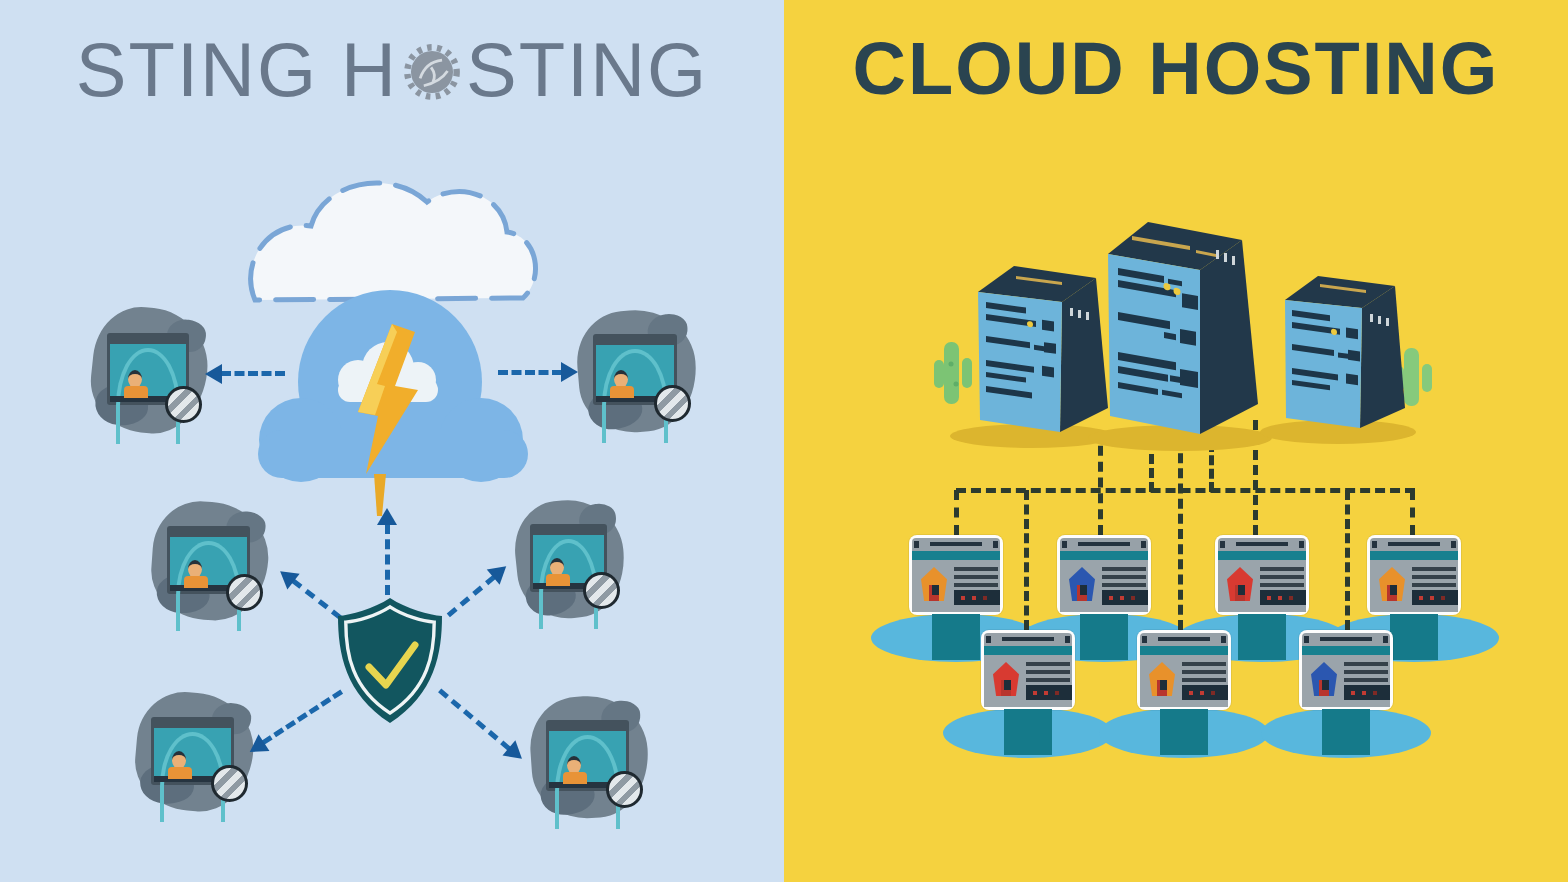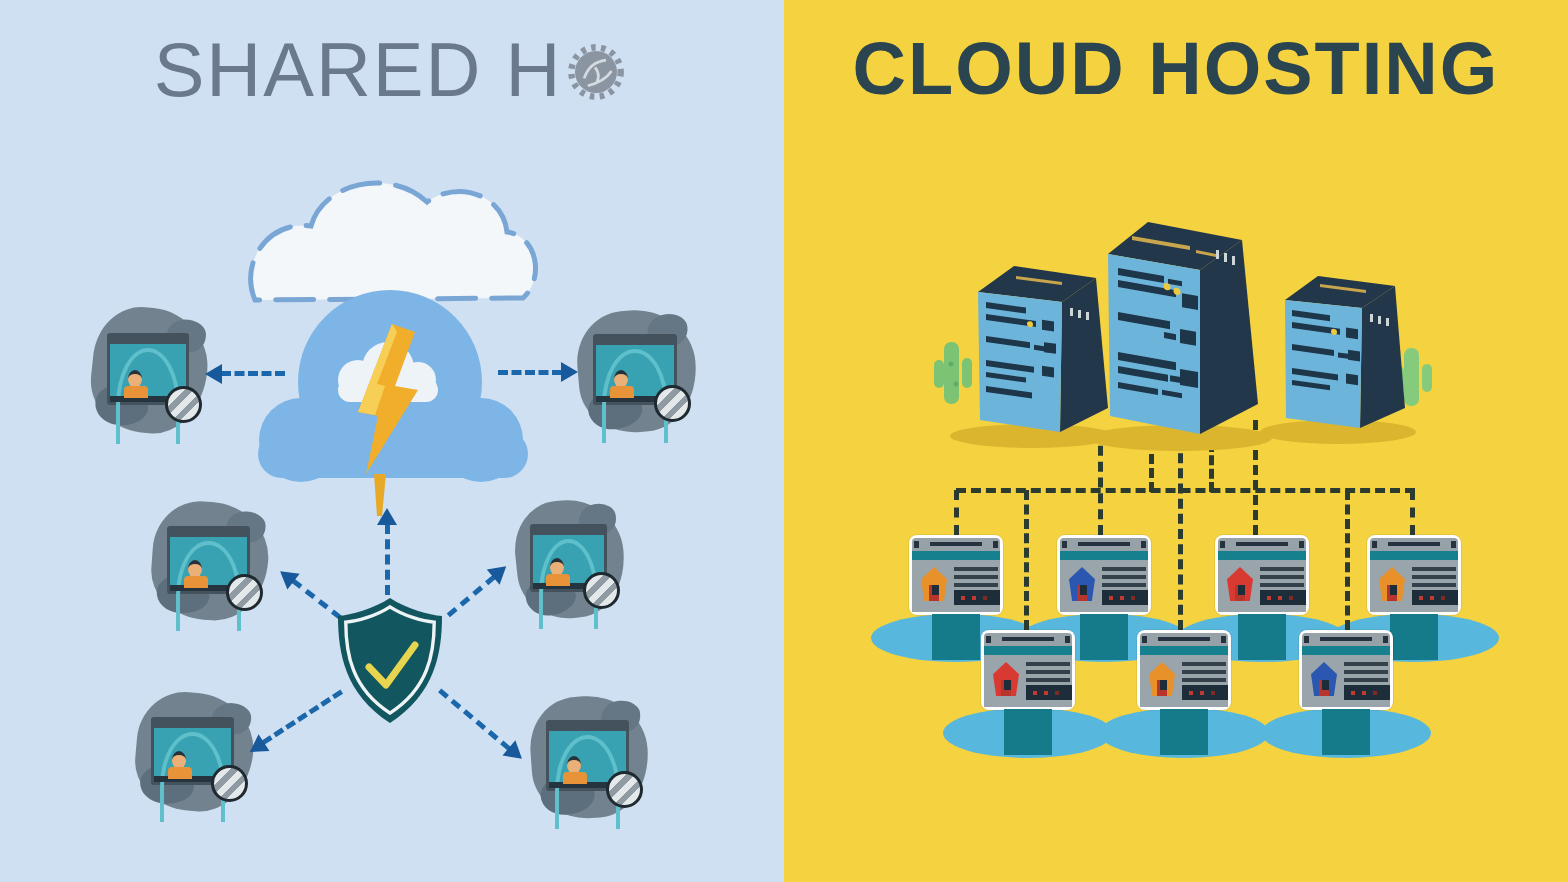--- a/index.html
+++ b/index.html
@@ -55,28 +55,29 @@
   .mbox{position:relative;margin-top:3px;width:46px;height:15px;background:#1d2e3a;}
   .mbox::after{content:"";position:absolute;left:7px;top:6px;width:4px;height:4px;background:#c23b33;box-shadow:11px 0 #c23b33,22px 0 #7e2a25;}
   .mstand{width:48px;height:46px;margin:-1px auto 0;background:#157a8a;}
 </style>
 </head>
 <body>
 
 <div class="panel panel-left" style="--arrow: #1b67ab;">
 
   <div class="title title-left">
-    <span>SHARED H</span>
+    <span>STING H</span>
     <svg class="gear" viewBox="0 0 70 70">
       <circle cx="35" cy="35" r="27" fill="none" stroke="#8b95a1" stroke-width="7" stroke-dasharray="5 6"></circle>
       <circle cx="35" cy="35" r="23" fill="#8b95a1"></circle>
       <path d="M22,42 Q28,24 46,22" fill="none" stroke="#d4dae0" stroke-width="3"></path>
       <path d="M26,50 Q44,46 52,34" fill="none" stroke="#d4dae0" stroke-width="3"></path>
       <path d="M34,30 q6,8 2,16" fill="none" stroke="#d4dae0" stroke-width="3"></path>
     </svg>
+    <span>STING</span>
   </div>
 
   <svg class="cloud-svg" viewBox="0 0 330 380">
     <path d="M 30 150 C 14 112 44 70 86 76 C 98 32 166 18 202 52 C 232 30 278 44 282 82 C 312 86 320 128 298 148 L 30 150 Z" fill="#f4f7fa" stroke="#7aa6d6" stroke-width="5" stroke-dasharray="38 16" stroke-linecap="round"></path>
     <g fill="#7db5e6">
       <circle cx="165" cy="232" r="92"></circle>
       <circle cx="76" cy="290" r="42"></circle>
       <circle cx="256" cy="290" r="42"></circle>
       <rect x="33" y="280" width="270" height="48" rx="24"></rect>
     </g>

